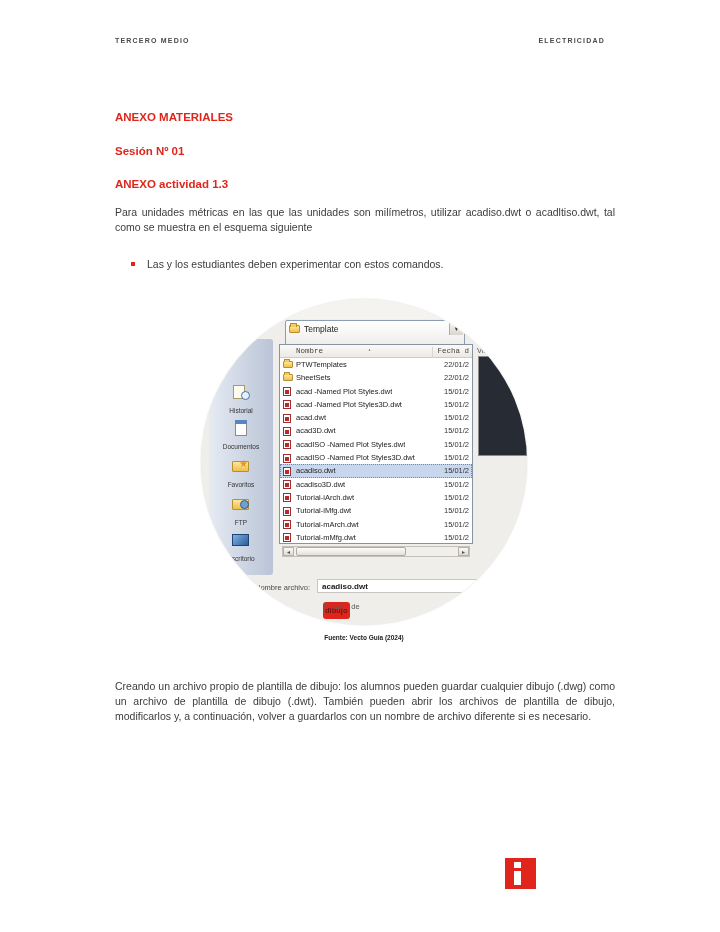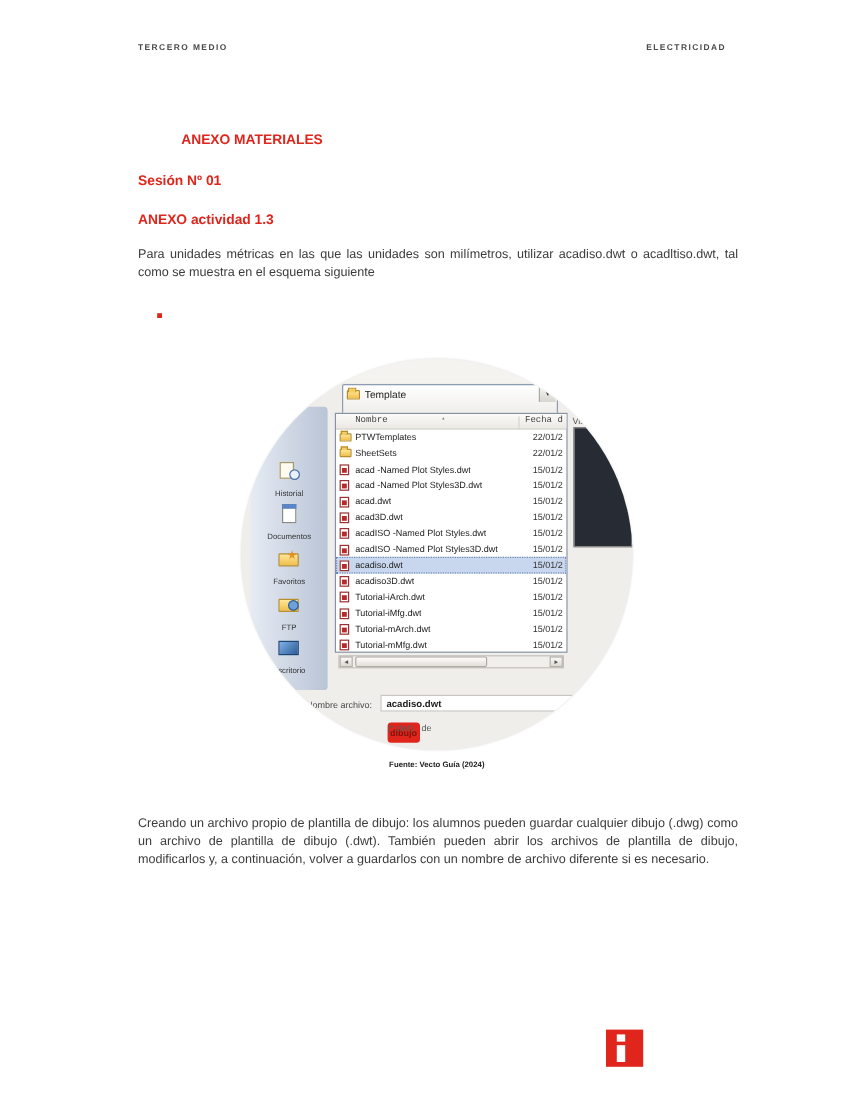--- a/index.html
+++ b/index.html
@@ -81,28 +81,28 @@
   .logo-i-dot{left:9px;top:6px;width:7px;height:6px;background:#fff;}
   .logo-i-stem{left:9px;top:15px;width:7px;height:14px;background:#fff;}
   .logo-word{left:31px;top:-3px;font-size:33px;font-weight:bold;color:#2a2a2a;letter-spacing:-1px;font-family:"Liberation Sans",sans-serif;}
 </style>
 </head>
 <body>
 
 <div class="abs hdr" style="left:115px;top:37px;">TERCERO MEDIO</div>
 <div class="abs hdr" style="right:115px;top:37px;text-align:right;">ELECTRICIDAD</div>
 
-<div class="abs redhead" style="left:115px;top:111px;margin-left:36px;">ANEXO MATERIALES</div>
+<div class="abs redhead" style="left:115px;top:111px;">ANEXO MATERIALES</div>
 <div class="abs redhead" style="left:115px;top:145px;">Sesión Nº 01</div>
 <div class="abs redhead" style="left:115px;top:178px;">ANEXO actividad 1.3</div>
 
 <div class="abs body-text" style="left:115px;top:205px;width:500px;">Para unidades métricas en las que las unidades son milímetros, utilizar acadiso.dwt o acadltiso.dwt, tal como se muestra en el esquema siguiente</div>
 
 <div class="abs" style="left:131px;top:254px;width:480px;">
-  <span class="bullet-sq"></span>
+  <span class="bullet-sq"></span><span class="body-text">Las y los estudiantes deben experimentar con estos comandos.</span>
 </div>
 
 <div class="abs circle">
   <div class="dlg-topband"></div>
 
   <div class="combo">
     <span class="mini-folder combo-folder"></span>
     <span class="combo-label">Template</span>
     <span class="combo-arrow-btn">▾</span>
   </div>

